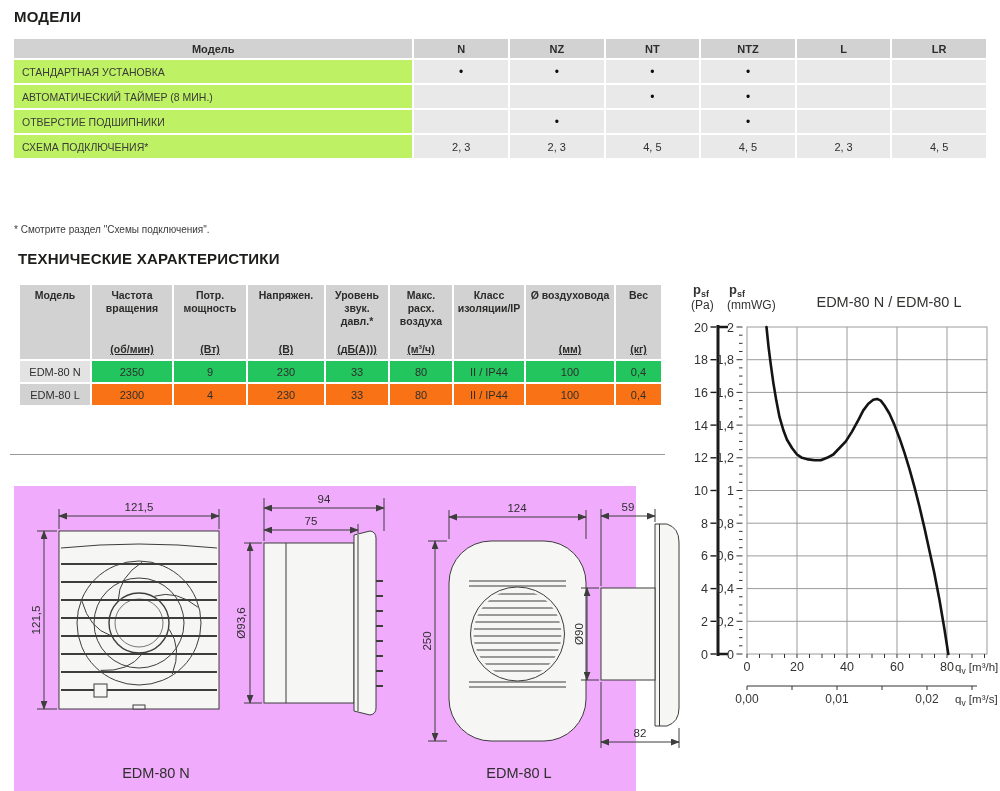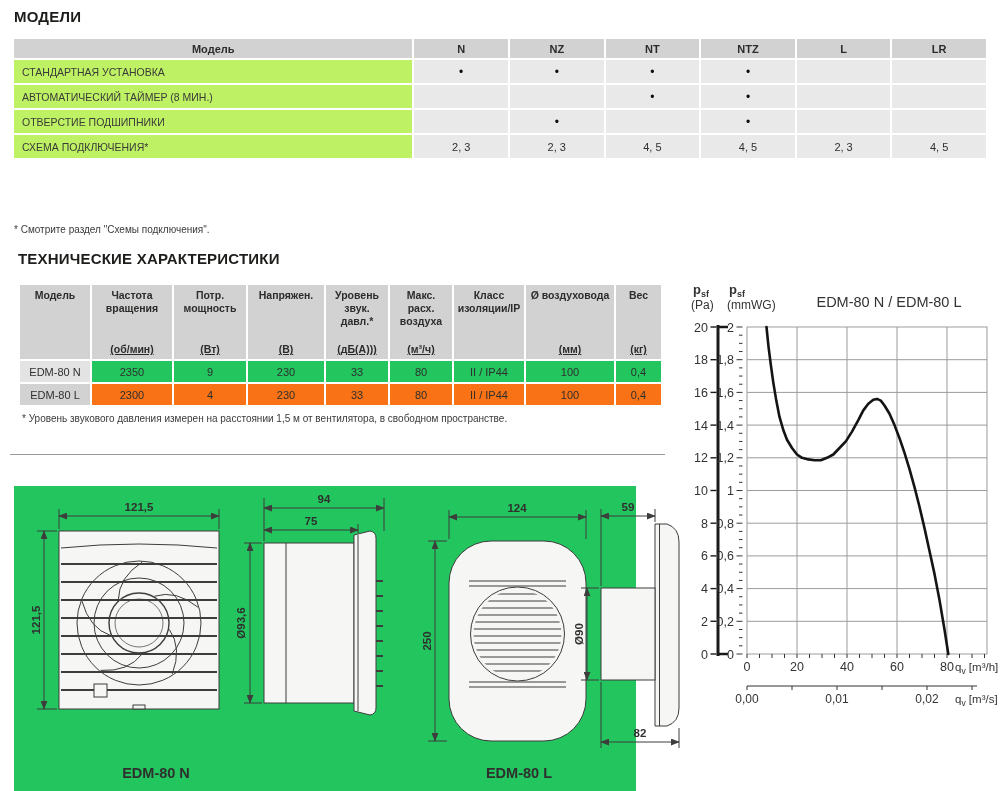--- a/index.html
+++ b/index.html
@@ -19,21 +19,21 @@
   #tech-table .hname{line-height:1.25;}
   #tech-table .hunit{line-height:1.1;text-decoration:underline;}
   #tech-table tbody td{height:21px;text-align:center;font-size:11px;color:#2f2f2e;padding:0;}
   #tech-table tbody tr.r0 td{background:#22c55e;}
   #tech-table tbody tr.r0 td:first-child{background:#e3e3e3;}
   #tech-table tbody tr.r1 td{background:#f97316;}
   #tech-table tbody tr.r1 td:first-child{background:#d2d2d2;}
   .fnote{position:absolute;font-size:10px;color:#3a3a39;}
   #divider{position:absolute;left:10px;top:454px;width:655px;border-top:1px solid #9a9a9a;height:0;}
   
-  #dims-panel{position:absolute;left:14px;top:486px;width:622px;height:305px;background:#22c55e;font-weight:bold;}
+  #dims-panel{position:absolute;left:14px;top:486px;width:622px;height:305px;background:#f0abfc;}
   #dims-svg{display:block;}
   #dims-svg text{font-family:"Liberation Sans",sans-serif;font-size:11.5px;fill:#2f2f2e;}
   #dims-svg .mdl{font-size:14.5px;}
   
   #chart-svg{position:absolute;left:685px;top:278px;overflow:visible;}
   #chart-svg text{font-family:"Liberation Sans",sans-serif;fill:#333332;}
 </style>
 </head>
 <body>
 
@@ -191,21 +191,20 @@
           <td>4</td>
           <td>230</td>
           <td>33</td>
           <td>80</td>
           <td>II / IP44</td>
           <td>100</td>
           <td>0,4</td>
         </tr>
       </tbody>
   </table>
-  <div class="fnote" style="left:22px;top:413px;">* Уровень звукового давления измерен на расстоянии 1,5 м от вентилятора, в свободном пространстве.</div>
 
   <div id="divider"></div>
 
   <h2 class="sec-heading" style="left:14px;top:486px;">РАЗМЕРЫ (мм)</h2>
   <div id="dims-panel">
     <svg id="dims-svg" width="670" height="305" viewBox="0 0 670 305">
       <defs>
         <marker id="arr" markerWidth="9" markerHeight="7" refX="8.2" refY="3.5" orient="auto-start-reverse" markerUnits="userSpaceOnUse">
           <path d="M0,0 L9,3.5 L0,7 Z" fill="#3d3d3c"></path>
         </marker>

